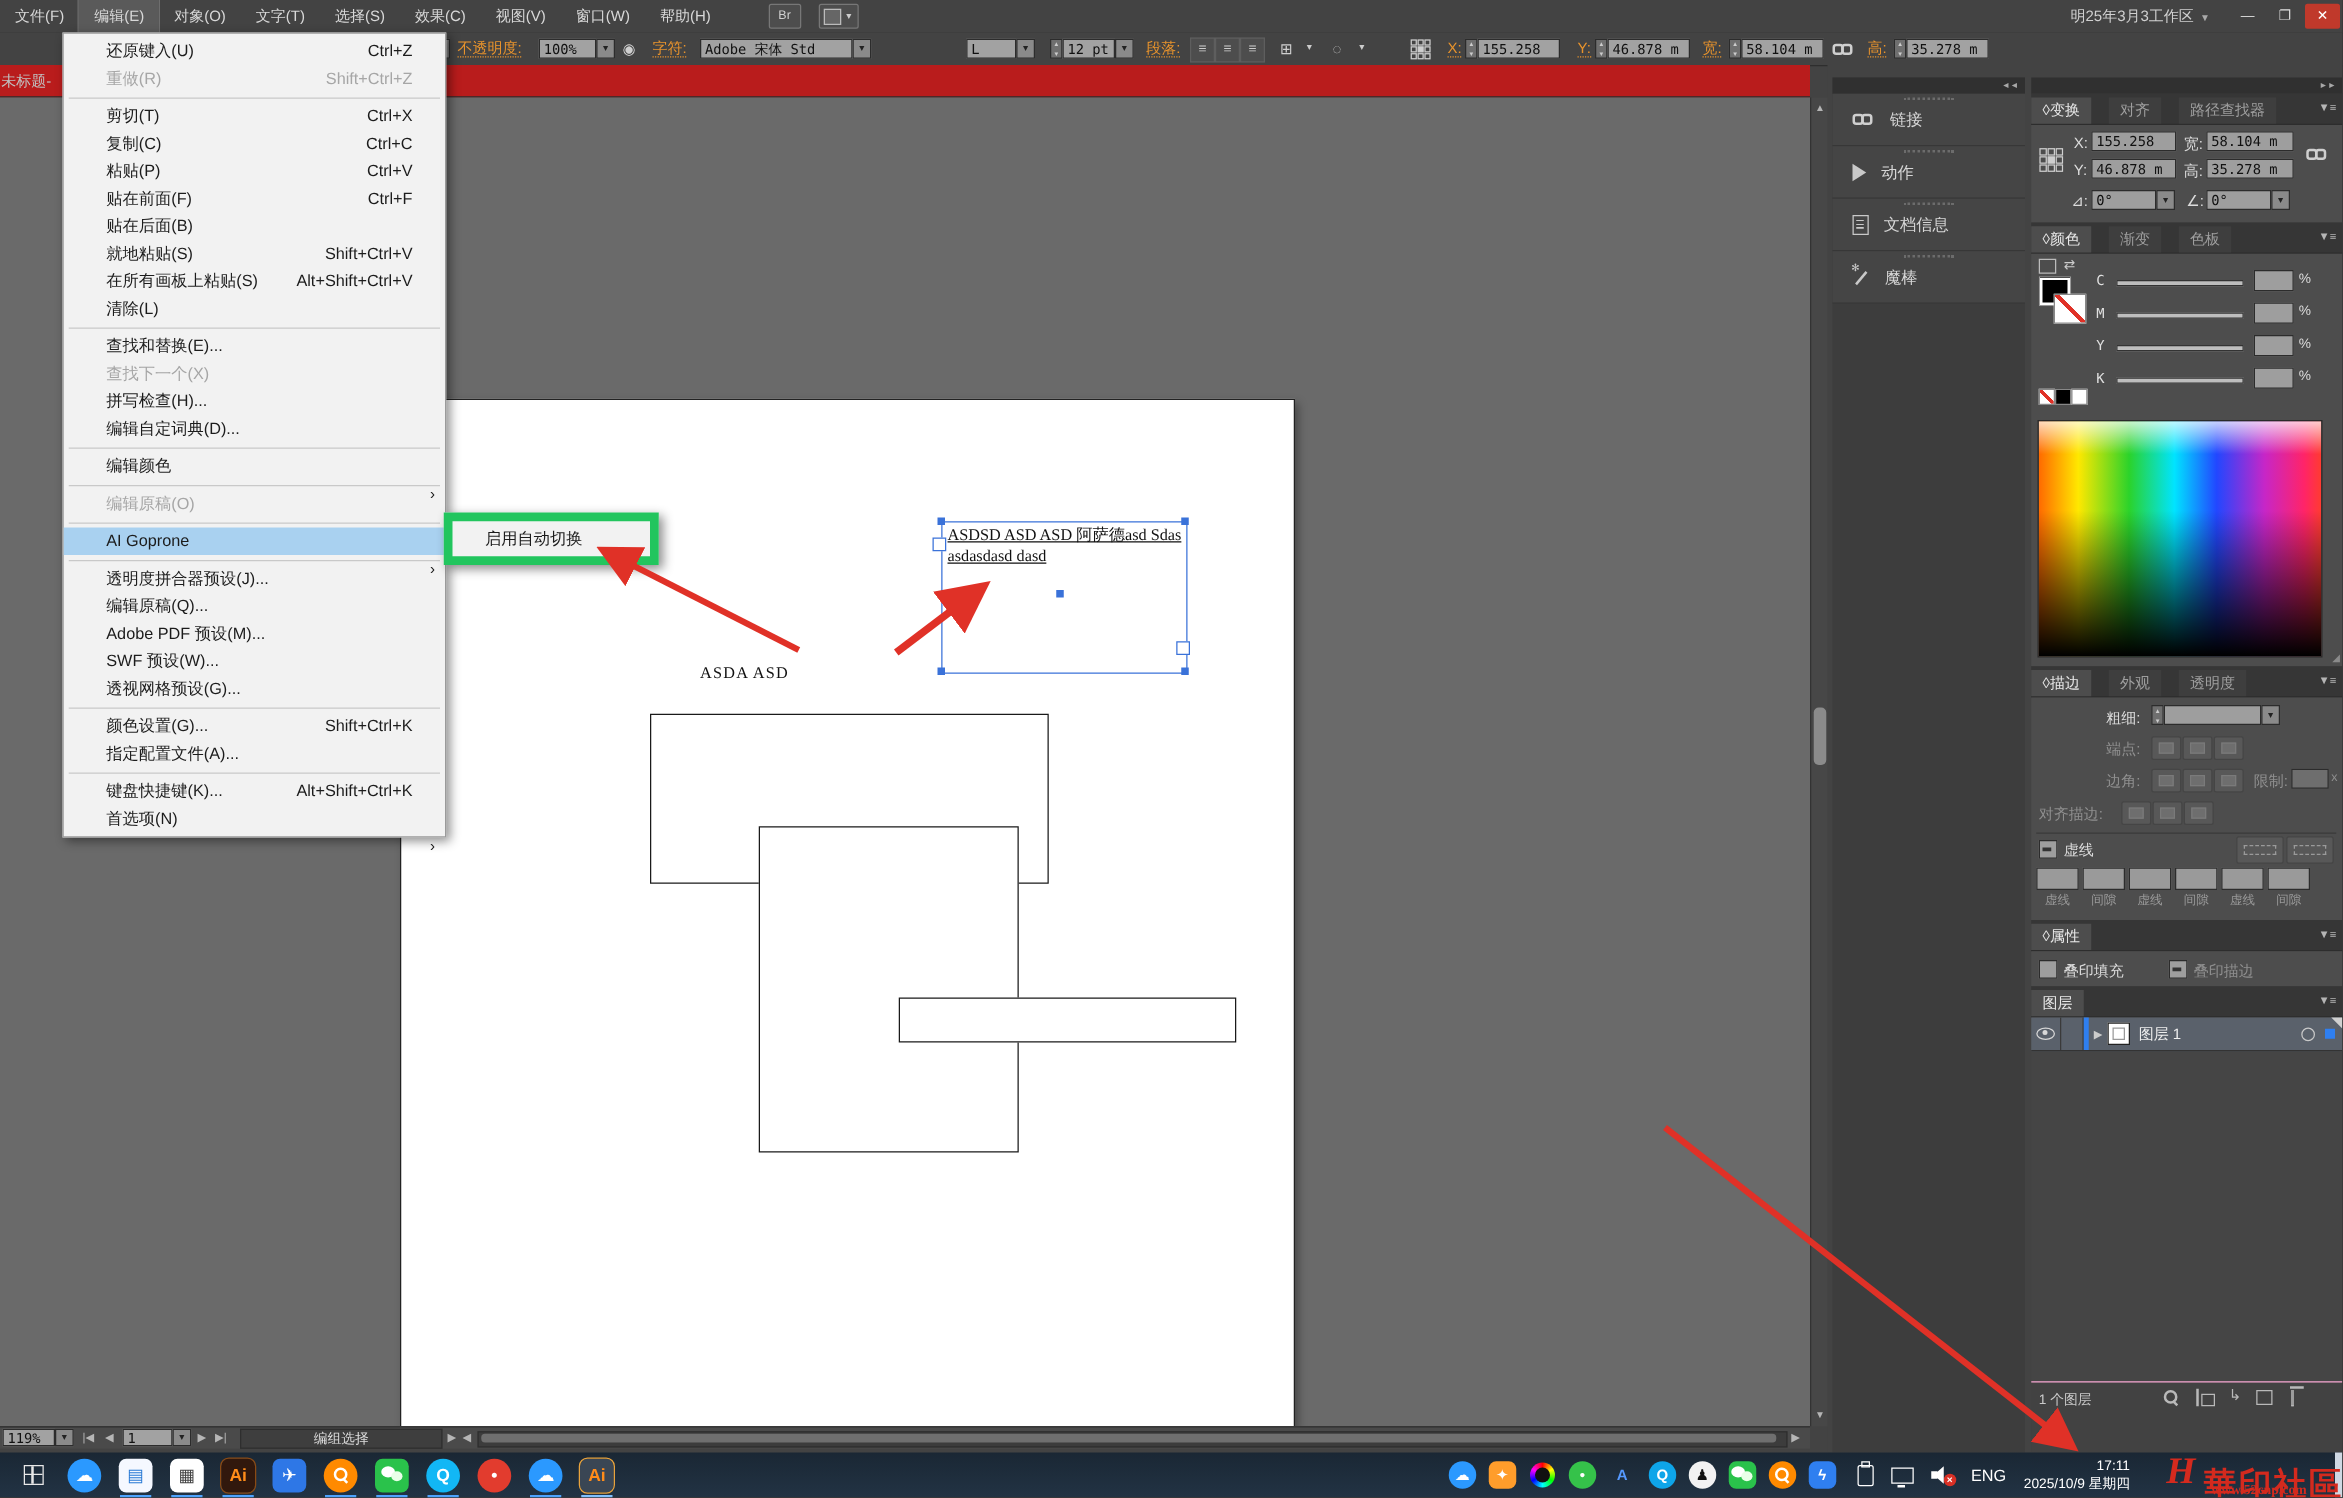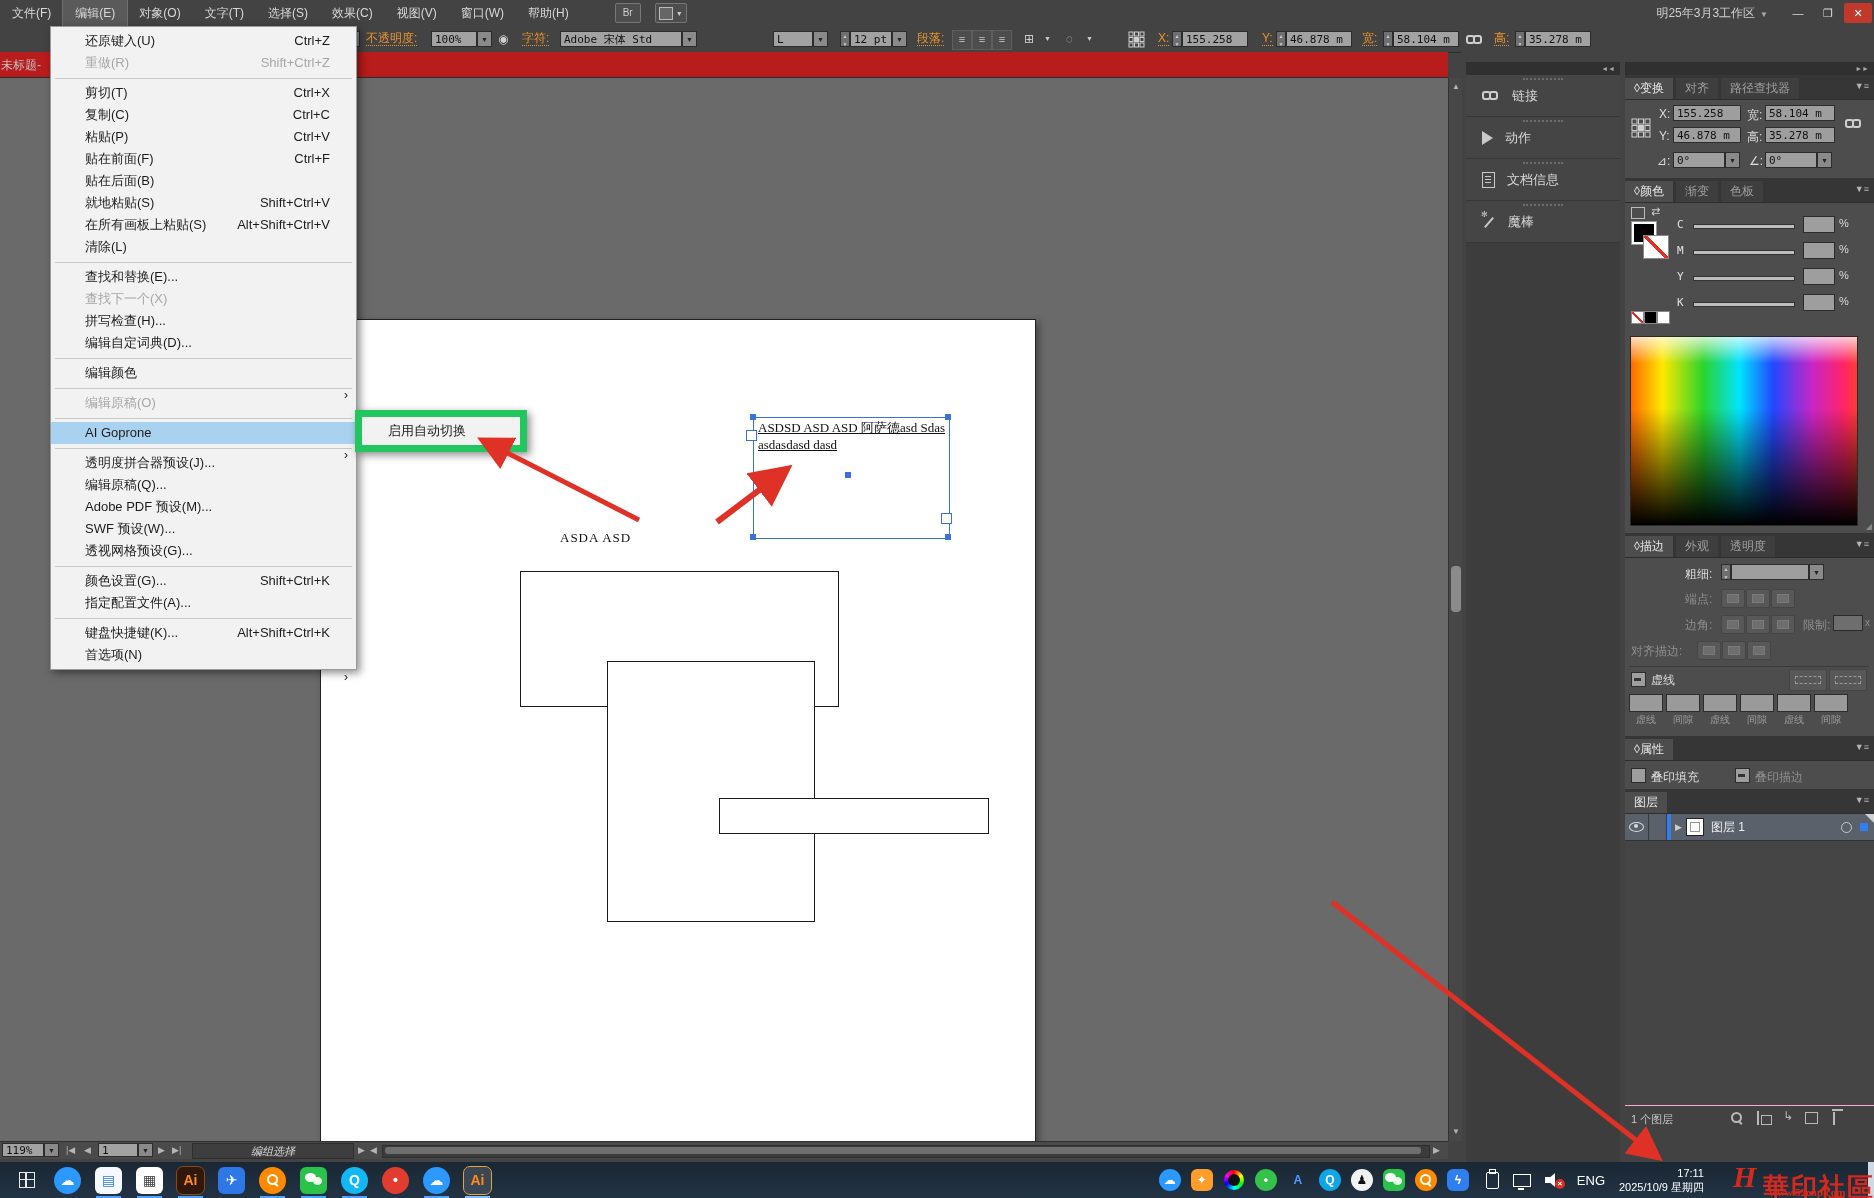--- a/index.html
+++ b/index.html
@@ -68,21 +68,21 @@
 
   
   #dock{left:1462px;top:52px;width:412px;height:1110px;background:#434343;}
   #collcol{position:absolute;left:4px;top:10px;width:154px;height:1100px;background:#3d3d3d;}
   .dockhead{height:13px;background:#303030;color:#a8a8a8;font-size:7px;text-align:right;padding-right:5px;line-height:13px;}
   .collitem{height:41px;background:#454545;border-bottom:1px solid #373737;position:relative;
             display:flex;align-items:center;padding-left:16px;gap:12px;color:#d6d6d6;font-size:13px;}
   .collitem::before{content:"";position:absolute;top:3px;left:50%;width:40px;margin-left:-20px;border-top:2px dotted #6c6c6c;}
   #panelcol{position:absolute;left:163px;top:10px;width:249px;height:1100px;background:#424242;}
   .tabstrip{position:relative;height:24px;background:#363636;display:flex;align-items:flex-end;border-bottom:1px solid #2d2d2d;}
-  .ptab{height:21px;line-height:21px;padding:0 9px;color:#9f9f9f;font-size:12px;background:#3e3e3e;margin-right:3px;}
+  .ptab{height:21px;line-height:21px;padding:0 9px;color:#9f9f9f;font-size:12px;background:#3e3e3e;margin-right:14px;}
   .ptab.active{background:#4d4d4d;color:#e8e8e8;}
   .pmenu{position:absolute;right:5px;top:6px;color:#b5b5b5;font-size:9px;}
   .pbody{position:relative;background:#4d4d4d;}
   .plabel{position:absolute;color:#dcdcdc;font-size:12px;}
   .plabel.dim{color:#8f8f8f;}
   .pfield{position:absolute;height:16px;background:#9e9e9e;border:1px solid #2c2c2c;color:#111;
           font-family:"DejaVu Sans Mono",monospace;font-size:11px;line-height:15px;padding:0 3px;box-sizing:border-box;}
   .pfield.dim{background:#6e6e6e;}
   .pbtn{position:absolute;width:22px;height:17px;background:#585858;border:1px solid #454545;border-radius:2px;}
   .pbtn::after{content:"";position:absolute;left:5px;top:4px;width:10px;height:7px;background:#6e6e6e;border:1px solid #7a7a7a;}
@@ -294,21 +294,21 @@
 
   <div id="statusbar" class="abs">
     <span class="sb-el field" style="left:2px;top:1px;width:42px;">119%</span>
     <span class="sb-el ddbox" style="left:44px;top:1px;">▼</span>
     <span class="sb-el navbtn" style="left:66px;">|◀</span>
     <span class="sb-el navbtn" style="left:84px;">◀</span>
     <span class="sb-el field" style="left:98px;top:1px;width:40px;">1</span>
     <span class="sb-el ddbox" style="left:138px;top:1px;">▼</span>
     <span class="sb-el navbtn" style="left:158px;">▶</span>
     <span class="sb-el navbtn" style="left:172px;">▶|</span>
-    <span class="sb-el" id="sb-status" style="left:192px;width:160px;font-style:italic;">编组选择</span>
+    <span class="sb-el" id="sb-status" style="left:192px;width:160px;">编组选择</span>
     <span class="sb-el navbtn" style="left:358px;">▶</span>
     <span class="sb-el navbtn" style="left:370px;">◀</span>
     <div id="hscroll-track">
         <div id="hscroll-thumb"></div>
       </div>
     <span class="sb-el navbtn" style="left:1433px;">▶</span>
   </div>
 
   <div id="vscroll" class="abs">
     <span class="scrarrow" style="top:2px;">▲</span>

